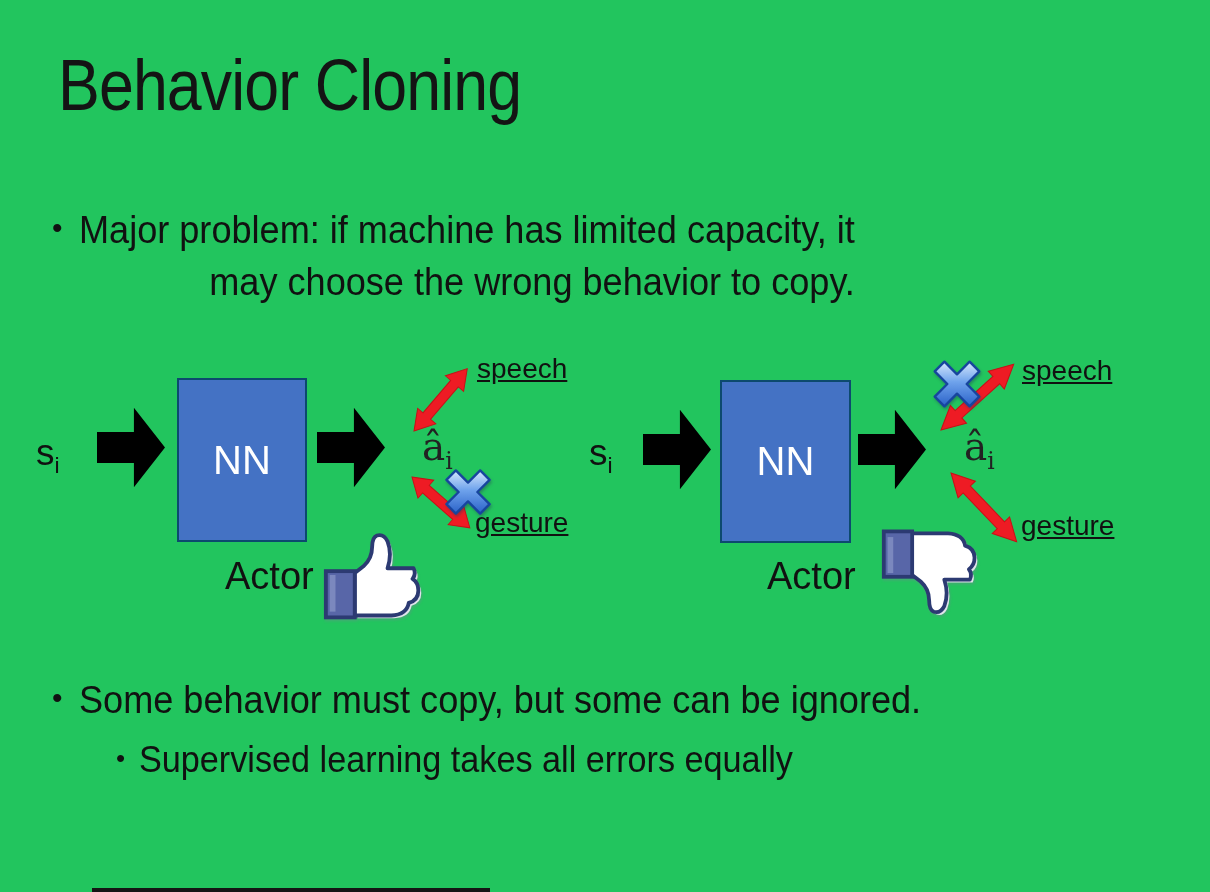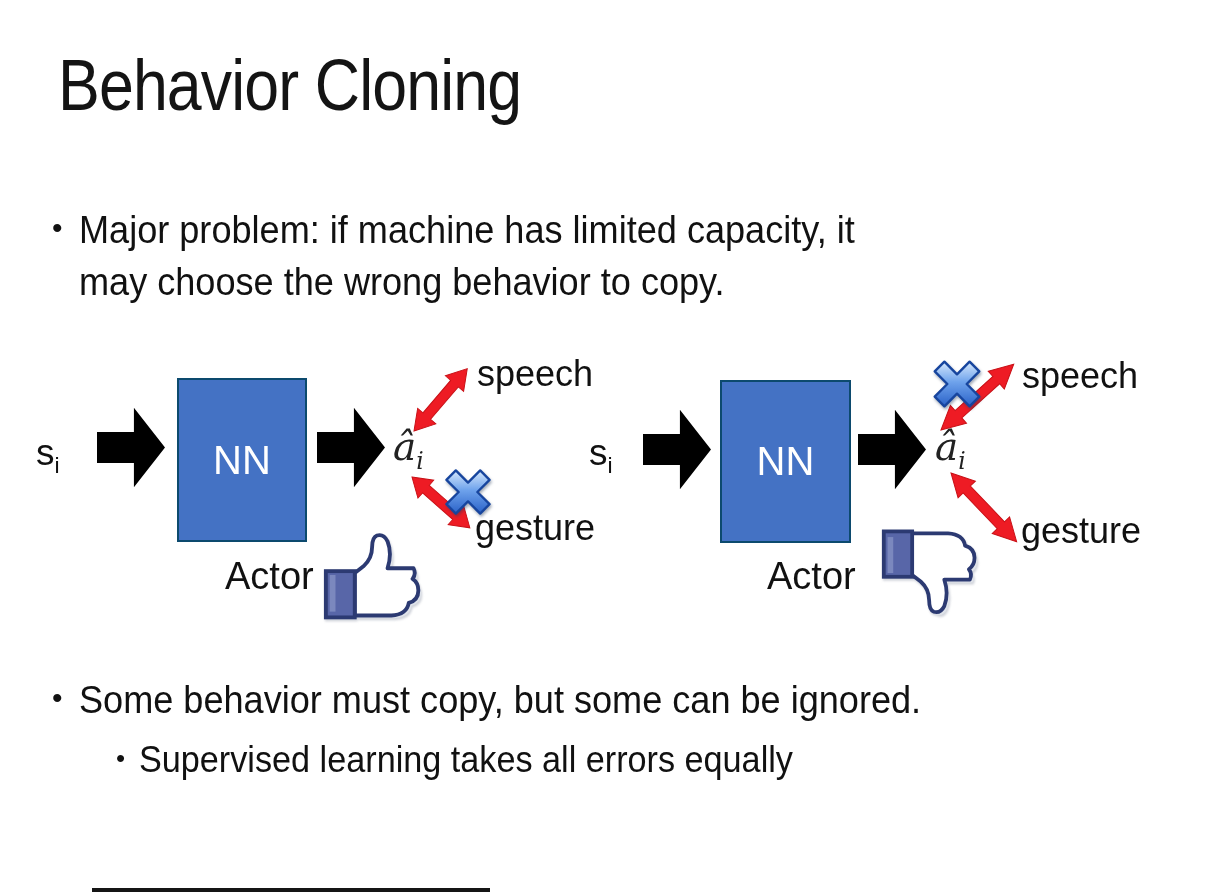--- a/index.html
+++ b/index.html
@@ -1,18 +1,18 @@
 <!DOCTYPE html>
 <html><head>
 <meta charset="utf-8">
 <style>
   html,body{margin:0;padding:0;background:#888;}
   #slide{
-    position:relative;width:1210px;height:892px;background:#ffffff;
-    overflow:hidden;font-family:"Liberation Sans",sans-serif;color:#111;
+    position:relative;width:1210px;height:892px;background:#22c55e;
+    overflow:hidden;font-family:"Liberation Sans",sans-serif;color:#111;text-align:right;
   }
   .abs{position:absolute;}
   .t{white-space:nowrap;}
   #title{
     left:58px;top:44px;font-size:72px;font-weight:400;color:#141414;
     transform:scaleX(0.87);transform-origin:0 0;letter-spacing:-1px;
   }
   .bullet-row{display:flex;align-items:flex-start;}
   .bullet-marker{font-size:30px;line-height:48px;margin-right:16px;}
   .bullet-marker.small{font-size:26px;line-height:44px;margin-right:14px;}
@@ -23,24 +23,24 @@
   #bullet3{left:116px;top:736px;}
   .io-label{font-size:37px;}
   .io-label sub{font-size:0.62em;}
   .nn-box{
     background:#4472C4;border:2px solid #0c4a6e;box-sizing:border-box;
     display:flex;align-items:center;justify-content:center;
     color:#fff;font-size:40px;
   }
   .actor-label{font-size:38px;margin-left:29px;}
   .ahat{
-    font-family:"DejaVu Serif",serif;font-style:italic;font-size:39px;color:#222;
+    font-family:"DejaVu Serif",serif;font-size:39px;color:#222;margin-left:29px;
   }
   .ahat sub{font-size:0.6em;}
-  .branch-label{font-size:36px;}
+  .branch-label{font-size:28px;text-decoration:underline;}
   .red-arrow{overflow:visible;}
   .cross-x{filter:drop-shadow(1px 2px 1.5px rgba(40,60,90,.45));z-index:5;}
   .thumb{filter:drop-shadow(1px 2px 1px rgba(120,130,150,.35));}
   #cutoff-line{left:92px;top:888px;width:398px;height:4px;background:#151515;}
 </style>
 </head>
 <body>
 
 <svg width="0" height="0" style="position:absolute">
   <defs>

